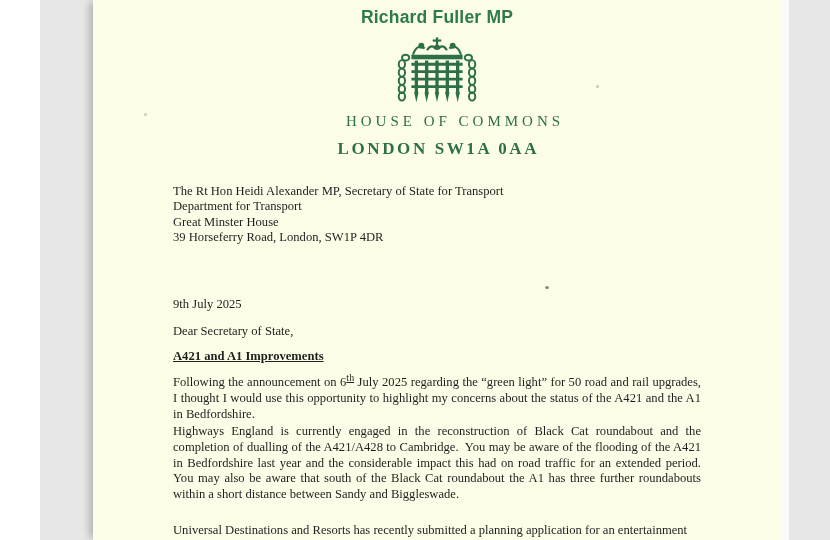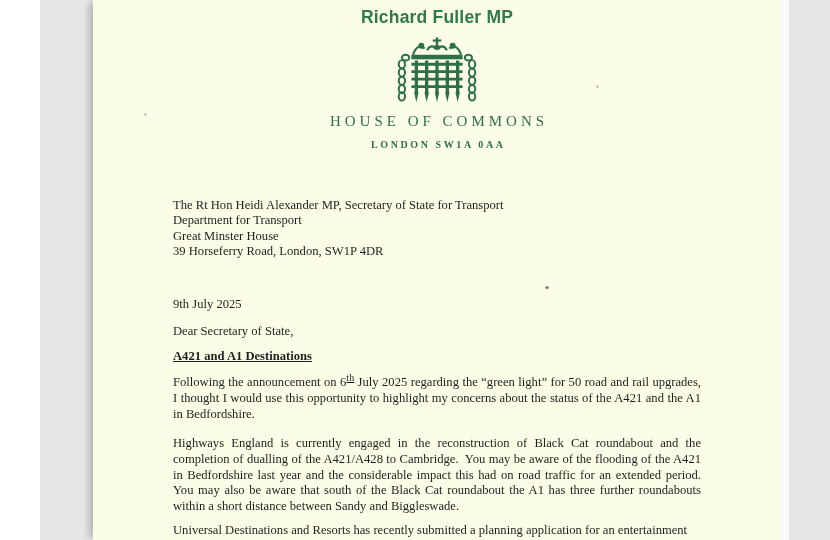--- a/index.html
+++ b/index.html
@@ -43,52 +43,53 @@
   .hoc-title {
     position: absolute;
     top: 113px;
     left: 0;
     width: 100%;
     text-align: center;
     font-size: 15px;
     color: #2d6f46;
     letter-spacing: 4px;
     text-indent: 4px;
+    padding-left: 16px;
   }
   .hoc-address {
     position: absolute;
     top: 139px;
     left: 0;
     width: 100%;
     text-align: center;
-    font-size: 10px;
+    font-size: 17px;
     font-weight: 600;
     color: #2d6f46;
     letter-spacing: 2.6px;
     text-indent: 2.6px;
   }
   .textblock {
     position: absolute;
     left: 80px;
     width: 528px;
     color: #1f1f1f;
     font-size: 12.6px;
     line-height: 15.4px;
   }
-  .recipient { top: 198px; }
+  .recipient { top: 184px; }
   .date-line { top: 297px; }
   .salutation { top: 324px; }
   .subject {
     top: 349px;
     font-weight: bold;
     text-decoration: underline;
   }
   .para { text-align: justify; line-height: 15.8px; }
   .para-1 { top: 375px; }
-  .para-2 { top: 436px; }
+  .para-2 { top: 424px; }
   .para-3 { top: 523px; }
   .para sup { font-size: 10px; line-height: 0; text-decoration: underline; }
   .speck {
     position: absolute;
     border-radius: 50%;
   }
   .speck-1 { left: 505px; top: 286px; width: 4px; height: 3px; background: rgba(62,60,48,0.6); }
   .speck-2 { left: 556px; top: 85px;  width: 3px; height: 3px; background: rgba(125,125,108,0.4); }
   .speck-3 { left: 104px; top: 113px; width: 3px; height: 3px; background: rgba(130,130,112,0.38); }
 </style>
@@ -165,21 +166,21 @@
       <div>The Rt Hon Heidi Alexander MP, Secretary of State for Transport</div>
       <div>Department for Transport</div>
       <div>Great Minster House</div>
       <div>39 Horseferry Road, London, SW1P 4DR</div>
     </div>
 
     <div class="textblock date-line">9th July 2025</div>
 
     <div class="textblock salutation">Dear Secretary of State,</div>
 
-    <div class="textblock subject">A421 and A1 Destinations</div>
+    <div class="textblock subject">A421 and A1 Improvements</div>
 
     <div class="textblock para para-1"><span>Following the announcement on 6</span><sup>th</sup><span> July 2025 regarding the “green light” for 50 road and rail upgrades, I thought I would use this opportunity to highlight my concerns about the status of the A421 and the A1 in Bedfordshire.</span></div>
 
     <div class="textblock para para-2">Highways England is currently engaged in the reconstruction of Black Cat roundabout and the completion of dualling of the A421/A428 to Cambridge.&nbsp; You may be aware of the flooding of the A421 in Bedfordshire last year and the considerable impact this had on road traffic for an extended period. You may also be aware that south of the Black Cat roundabout the A1 has three further roundabouts within a short distance between Sandy and Biggleswade.</div>
 
     <div class="textblock para para-3">Universal Destinations and Resorts has recently submitted a planning application for an entertainment</div>
 
   </div>
 
   <div class="speck speck-1"></div>

